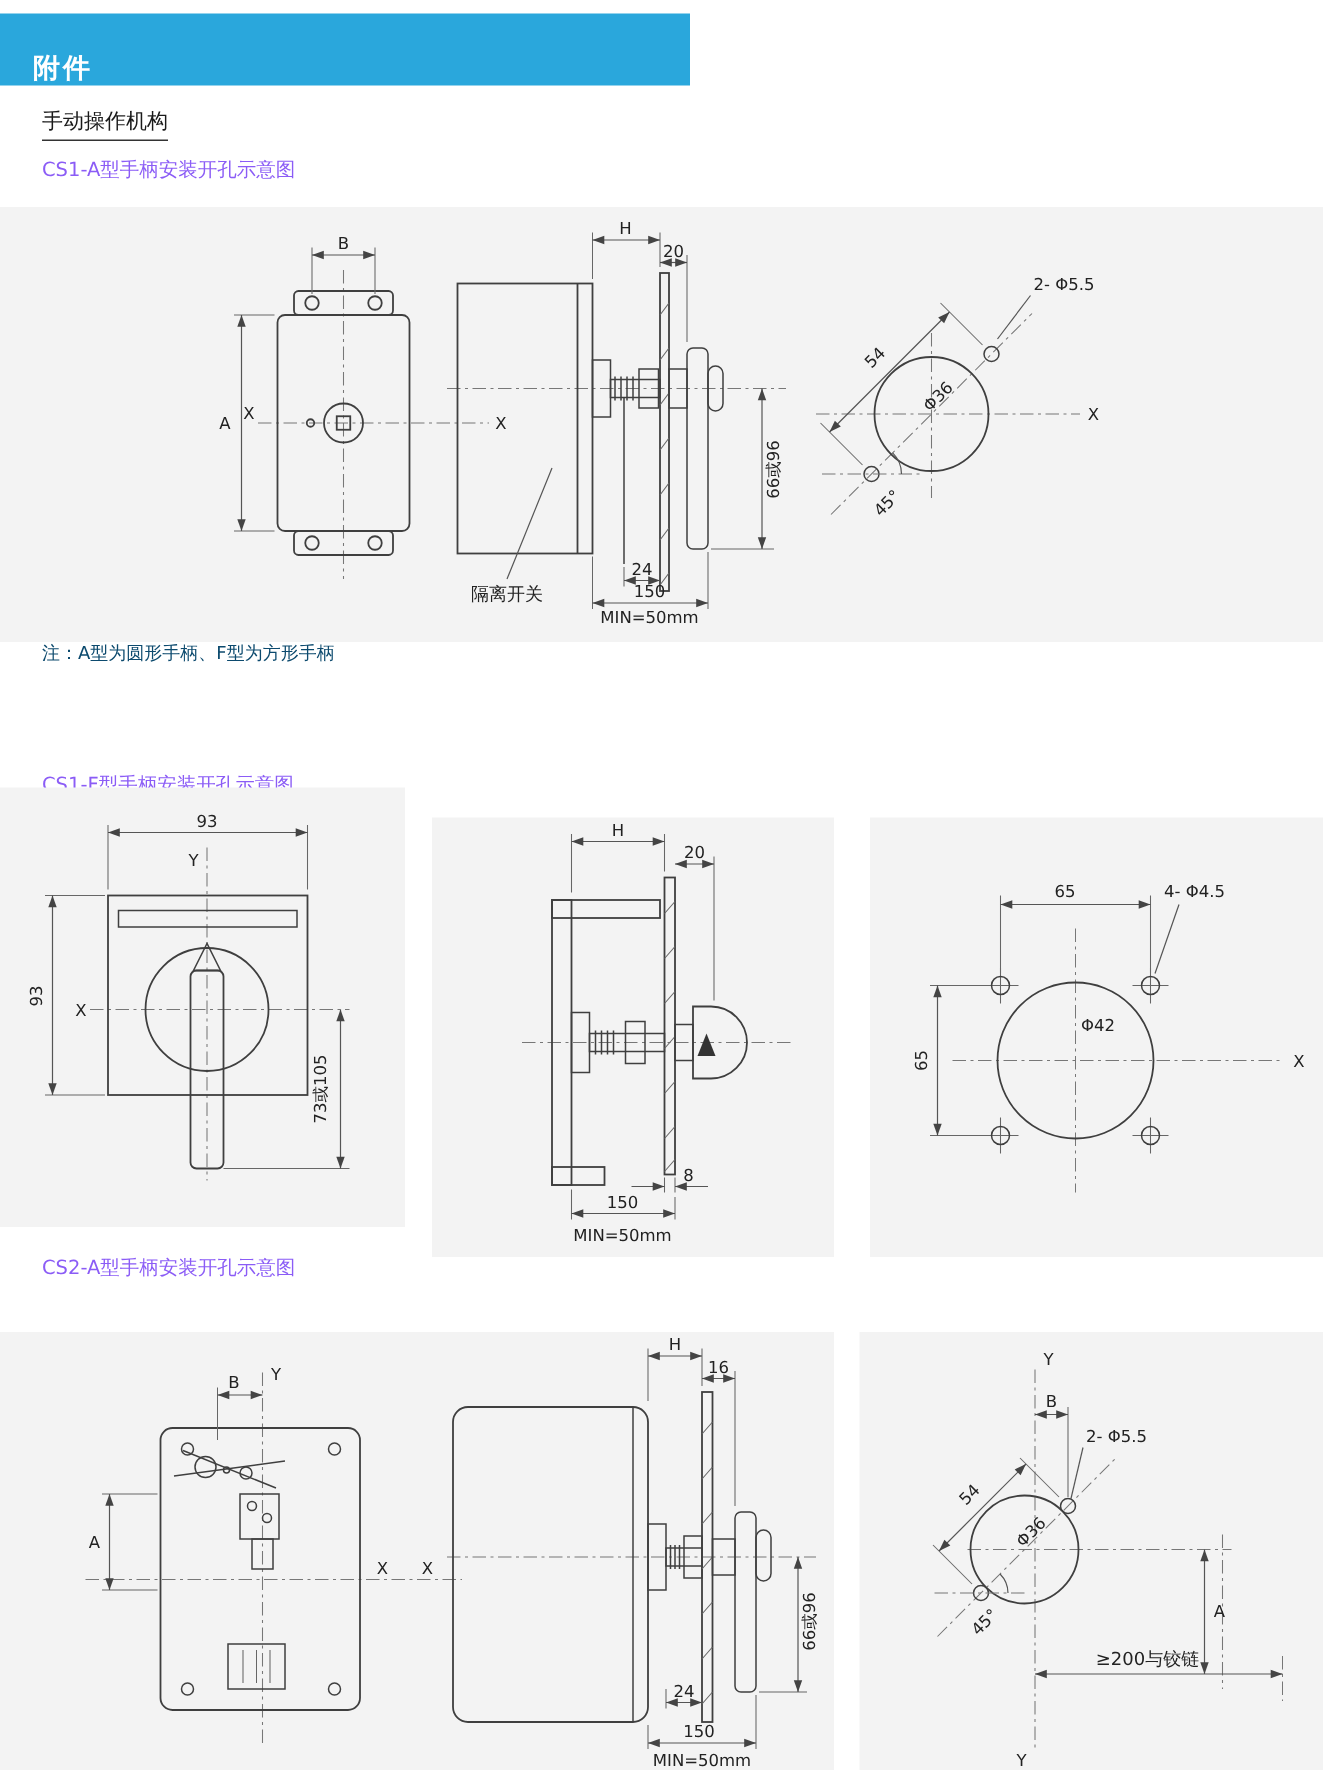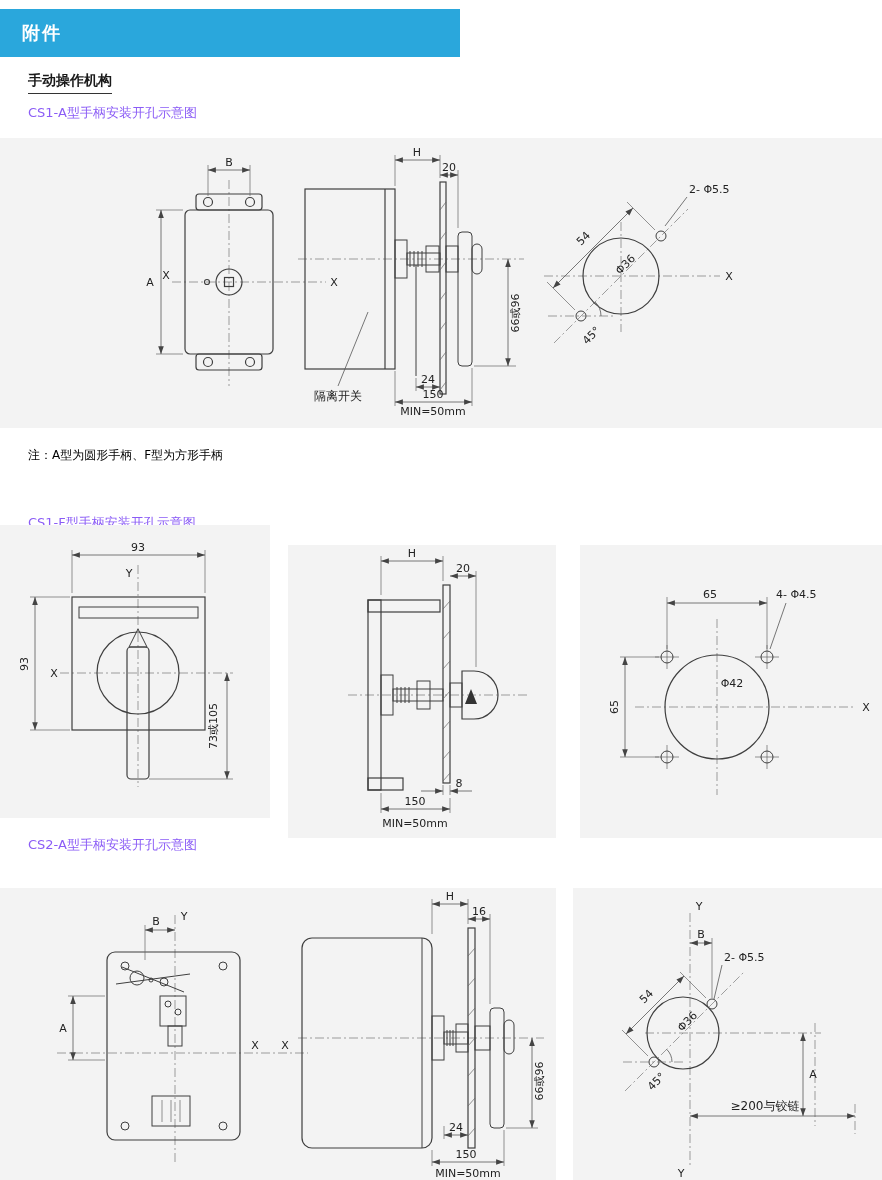--- a/index.html
+++ b/index.html
@@ -1,26 +1,26 @@
 <!DOCTYPE html>
 <html><head>
 <meta charset="utf-8">
 <style>
   *{margin:0;padding:0;box-sizing:border-box}
   html,body{background:#fff}
   body{font-family:"DejaVu Sans","Liberation Sans",sans-serif}
   .page{position:relative;width:882px;height:1180px;background:#fff;overflow:hidden}
-  .header-bar{position:absolute;left:0;top:9px;width:460px;height:48px;background:#2aa7dc;display:flex;align-items:center;padding-left:22px}
+  .header-bar{position:absolute;left:0;top:9px;width:460px;height:48px;background:#2aa7dc;display:flex;align-items:flex-end;padding-left:22px}
   .header-title{color:#fff;font-size:18px;font-weight:bold;letter-spacing:2px}
-  .section-heading{position:absolute;left:28px;top:72px;font-size:14px;font-weight:bold;color:#1a1a1a;border-bottom:1px solid #333;padding-bottom:3px}
+  .section-heading{position:absolute;left:28px;top:72px;font-size:14px;font-weight:normal;color:#1a1a1a;border-bottom:1px solid #333;padding-bottom:3px}
   .sub-title{position:absolute;left:28px;font-size:13px;color:#8b5cf6}
   #title-cs1a{top:104px}
   #title-cs1f{top:514px}
   #title-cs2a{top:836px}
-  .note{position:absolute;left:28px;top:447px;font-size:12px;color:#000000}
+  .note{position:absolute;left:28px;top:427px;font-size:12px;color:#0c4a6e}
   .panel{position:absolute;background:#f3f3f3}
   #panel-cs1a{left:0;top:138px;width:882px;height:290px}
   #panel-cs1f-front{left:0;top:525px;width:270px;height:293px}
   #panel-cs1f-side{left:288px;top:545px;width:268px;height:293px}
   #panel-cs1f-holes{left:580px;top:545px;width:309px;height:293px}
   #panel-cs2a-main{left:0;top:888px;width:556px;height:292px}
   #panel-cs2a-holes{left:573px;top:888px;width:309px;height:292px}
   .panel svg{position:absolute}
   svg text{font-size:11px;fill:#222;stroke:none;font-family:"DejaVu Sans","Liberation Sans",sans-serif}
   svg text.cn{font-size:12px}

